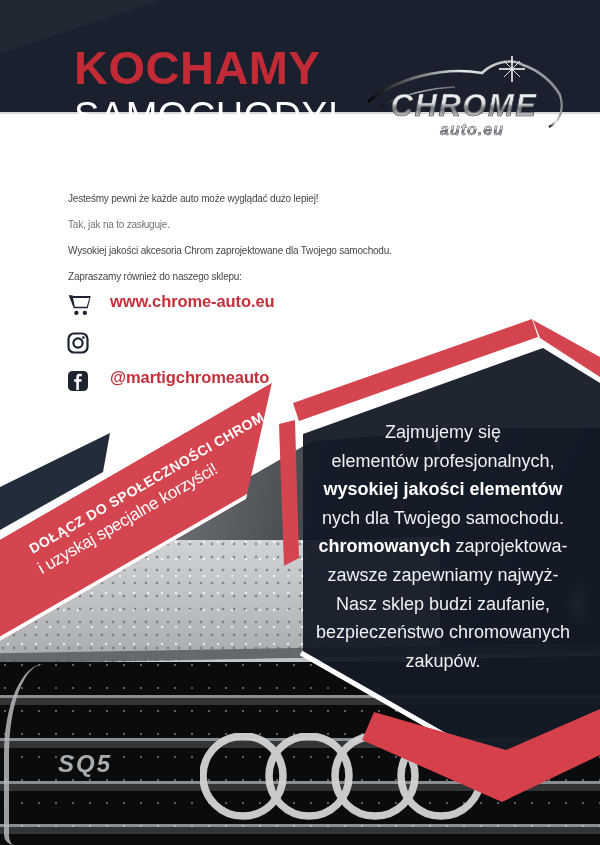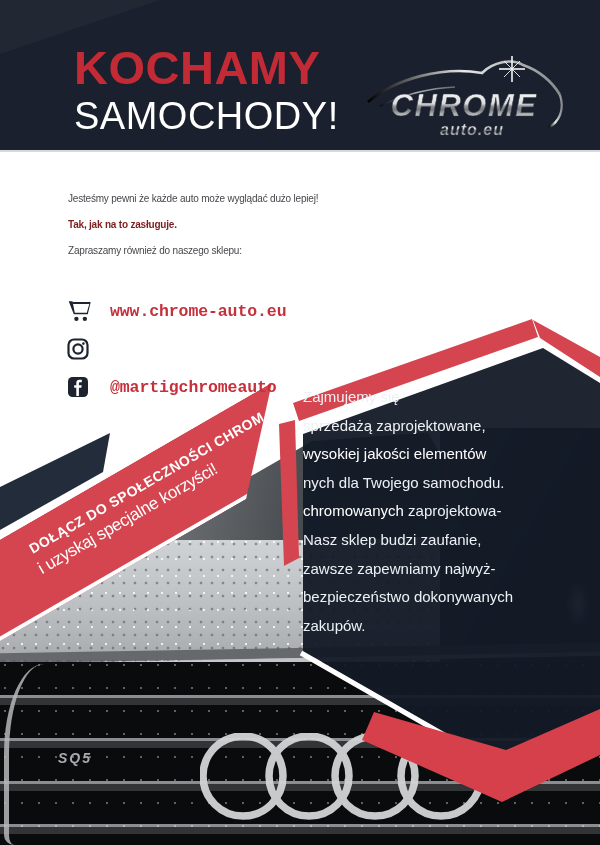--- a/index.html
+++ b/index.html
@@ -30,60 +30,60 @@
   .photo .grille-lip{position:absolute;left:-6px;top:658px;width:612px;height:4px;
          background:linear-gradient(90deg,#d3d5d7,#aeb1b3);transform:rotate(-1.2deg);}
   .photo .grille{position:absolute;left:0;top:662px;width:600px;height:183px;
          background-image:
            radial-gradient(circle at 5px 3px, rgba(255,255,255,.35) 0 .9px, transparent 1.4px),
            repeating-linear-gradient(to bottom,#0a0b0c 0 33px,#8b8e90 33px 36px,#323436 36px 43px);
          background-size:17px 23px,100% 100%;}
   .photo .grille-frame-left{position:absolute;left:4px;top:664px;width:36px;height:181px;
          border-left:5px solid #b5b8ba;border-radius:40px 0 0 10px / 90px 0 0 10px;opacity:.85;}
   .photo .badge{position:absolute;left:58px;top:750px;font-style:italic;font-weight:800;
-         font-size:14px;color:#a9acae;letter-spacing:2px;}
+         font-size:24px;color:#a9acae;letter-spacing:2px;}
   .photo .rings{position:absolute;left:200px;top:733px;}
 
   
   .decor{position:absolute;left:0;top:0;z-index:2;pointer-events:none;}
 
   
   .band{position:absolute;left:-70px;top:580px;width:410px;height:84px;z-index:3;
         background:#d4454f;border-bottom:4px solid #ffffff;
         transform:rotate(-30deg);transform-origin:0 0;
         clip-path:polygon(0 0,96.3% 0,76.6% 100%,0 100%);}
   .band .l1{position:absolute;left:102px;top:16px;color:#ffffff;font-weight:800;
         font-size:14px;letter-spacing:.5px;white-space:nowrap;}
   .band .l2{position:absolute;left:100px;top:36px;color:#ffffff;font-weight:400;
         font-size:17px;letter-spacing:-.3px;white-space:nowrap;}
 
   
-  .hex-text{position:absolute;left:303px;top:383px;width:280px;z-index:4;
-        text-align:left;color:#eef1f4;font-size:15px;line-height:28.6px;}
-  .hex-text .b{font-weight:400;color:#ffffff;margin-top:17px;}
-
-  
-  .header{position:absolute;left:0;top:0;width:600px;height:150px;background:#1a202d;z-index:5;
+  .hex-text{position:absolute;left:303px;top:418px;width:280px;z-index:4;
+        text-align:center;color:#eef1f4;font-size:18px;line-height:28.6px;}
+  .hex-text .b{font-weight:700;color:#ffffff;margin-top:17px;}
+
+  
+  .header{position:absolute;left:0;top:0;width:600px;height:112px;background:#1a202d;z-index:5;
         box-shadow:0 2px 0 #d8d9dd;}
   .header .corner{position:absolute;left:0;top:0;width:160px;height:54px;
         clip-path:polygon(0 0,100% 0,0 100%);background:rgba(255,255,255,.03);}
   .header .t1{position:absolute;left:74px;top:44px;font-size:47px;line-height:1;
         font-weight:800;color:#c22b36;letter-spacing:.5px;}
   .header .t2{position:absolute;left:74px;top:97px;font-size:38px;line-height:1;
         font-weight:400;color:#ffffff;letter-spacing:.5px;text-align:right;}
   .logo{position:absolute;left:360px;top:50px;}
 
   
   .intro{position:absolute;left:68px;top:186px;z-index:5;font-size:10px;line-height:26px;
         color:#46474b;letter-spacing:-.2px;}
-  .intro .bold-line{font-weight:700;color:#7f1d1d;}
+  .intro .bold-line{font-weight:400;color:#737373;}
 
   
   .contacts{position:absolute;left:66px;top:292px;z-index:5;}
-  .contact-row{display:flex;align-items:center;height:38px;font-family:Liberation Mono, monospace;}
+  .contact-row{display:flex;height:38px;}
   .contact-row .cicon{width:30px;height:26px;display:flex;align-items:center;}
   .contact-row .clabel{margin-left:14px;color:#c5303b;font-weight:700;font-size:16.5px;letter-spacing:-.1px;}
 </style>
 </head>
 <body>
 
 <div class="page">
 
   <div class="photo">
     <div class="roof"></div>
@@ -116,27 +116,27 @@
     <polygon points="374,712 506,750 600,709 600,755 502,802 362,740" fill="#d6404b"></polygon>
   </svg>
 
   <div class="band">
     <div class="l1">DOŁĄCZ DO SPOŁECZNOŚCI CHROM</div>
     <div class="l2">i uzyskaj specjalne korzyści!</div>
   </div>
 
   <div class="hex-text">
     <div><span class="b"></span><span>Zajmujemy się</span></div>
-    <div><span class="b"></span><span>sprzedażą zaprojektowane,</span></div>
+    <div><span class="b"></span><span>elementów profesjonalnych,</span></div>
     <div><span class="b">wysokiej jakości elementów</span><span></span></div>
     <div><span class="b"></span><span>nych dla Twojego samochodu.</span></div>
     <div><span class="b">chromowanych </span><span>zaprojektowa-</span></div>
+    <div><span class="b"></span><span>zawsze zapewniamy najwyż-</span></div>
     <div><span class="b"></span><span>Nasz sklep budzi zaufanie,</span></div>
-    <div><span class="b"></span><span>zawsze zapewniamy najwyż-</span></div>
-    <div><span class="b"></span><span>bezpieczeństwo dokonywanych</span></div>
+    <div><span class="b"></span><span>bezpieczeństwo chromowanych</span></div>
     <div><span class="b"></span><span>zakupów.</span></div>
   </div>
 
   <div class="header">
     <div class="corner"></div>
     <div class="t1">KOCHAMY</div>
     <div class="t2">SAMOCHODY!</div>
     <svg class="logo" width="210" height="95" viewBox="0 0 210 95">
       <defs>
         <linearGradient id="chromeGrad" x1="0" y1="0" x2="0" y2="1">
@@ -165,20 +165,21 @@
         <line x1="160" y1="11" x2="144" y2="27" stroke-width="0.9"></line>
       </g>
       <text x="104" y="66" text-anchor="middle" font-family="Liberation Sans, DejaVu Sans, sans-serif" font-style="italic" font-weight="900" font-size="31" letter-spacing="1.5" fill="url(#chromeGrad)" stroke="#3a3d42" stroke-width="0.6">CHROME</text>
       <text x="112" y="85" text-anchor="middle" font-family="Liberation Sans, DejaVu Sans, sans-serif" font-style="italic" font-weight="800" font-size="16" letter-spacing="1" fill="url(#chromeGrad)" stroke="#3a3d42" stroke-width="0.4">auto.eu</text>
     </svg>
   </div>
 
   <div class="intro">
     <div>Jesteśmy pewni że każde auto może wyglądać dużo lepiej!</div>
     <div class="bold-line">Tak, jak na to zasługuje.</div>
+    <div>Wysokiej jakości akcesoria Chrom zaprojektowane dla Twojego samochodu.</div>
     <div>Zapraszamy również do naszego sklepu:</div>
   </div>
 
   <div class="contacts">
     <div class="contact-row">
       <span class="cicon">
         <svg width="26" height="26" viewBox="0 0 24 24" fill="#1d2430">
           <path d="M2.5,3 L6,3 L8.1,13.6 L19.2,13.6 L21.5,5.6 L6.6,5.6 L6.2,3.8 L22.8,3.8 L20.1,14.9 L7.2,14.9 Z"></path>
           <circle cx="9.6" cy="19.2" r="2"></circle>
           <circle cx="17.4" cy="19.2" r="2"></circle>

